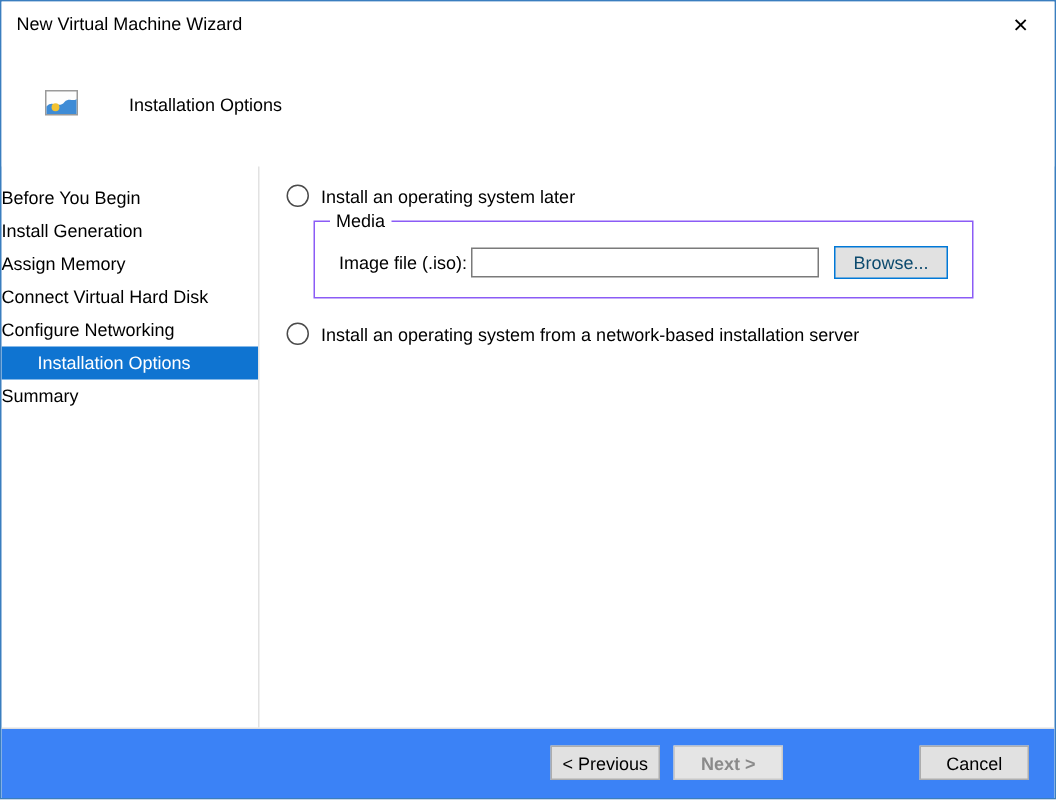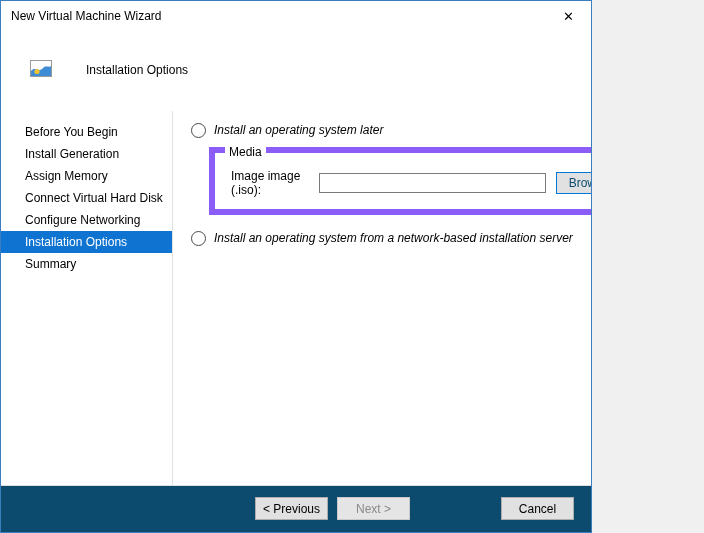--- a/index.html
+++ b/index.html
@@ -1,51 +1,51 @@
 <!DOCTYPE html>
 <html><head>
 <meta charset="utf-8">
 <style>
   html,body{margin:0;padding:0;background:#f0f0f0;}
   .window{
-    position:relative;width:592px;height:533px;box-sizing:border-box;
+    position:relative;width:704px;height:533px;box-sizing:border-box;
     border:1px solid #3a7ebf;background:#ffffff;
     font-family:"Liberation Sans",sans-serif;font-size:12px;color:#000;
     overflow:hidden;
   }
   
   .titlebar{position:absolute;top:0;left:0;right:0;height:30px;background:#fff;display:flex;align-items:center;}
   .titlebar-text{padding-left:10px;font-size:12px;color:#000;}
   .close-btn{margin-left:auto;width:45px;height:30px;display:flex;align-items:center;justify-content:center;font-size:13px;cursor:default;}
   
   .header{position:absolute;top:30px;left:0;right:0;height:80px;background:#fff;}
   .header-icon{position:absolute;left:28px;top:28px;width:24px;height:20px;}
   .header-title{position:absolute;left:85px;top:32px;font-size:12px;color:#000;}
   
   .sidebar{position:absolute;top:110px;left:0;width:172px;bottom:47px;border-right:1px solid #e2e2e2;padding-top:10px;box-sizing:border-box;}
-  .side-item{height:22px;line-height:22px;padding-left:24px;color:#000;white-space:nowrap;overflow:hidden;}
+  .side-item{height:22px;line-height:22px;padding-left:0;color:#000;white-space:nowrap;overflow:hidden;}
   .side-item.selected{background:#0f74d1;color:#fff;padding-left:24px;}
   
   .content{position:absolute;left:190px;top:110px;right:10px;bottom:47px;padding-top:12px;}
   .intro{width:500px;line-height:16px;margin-bottom:16px;}
-  .opt-row{display:flex;align-items:flex-start;gap:8px;margin-bottom:9px;font-style:italic;}
+  .opt-row{display:flex;align-items:flex-end;gap:8px;margin-bottom:9px;}
   .radio{display:inline-block;width:13px;height:13px;border:1px solid #4a4a4a;border-radius:50%;background:#fff;position:relative;flex:none;box-sizing:content-box;}
   .radio.checked::after{content:"";position:absolute;left:3px;top:3px;width:5px;height:5px;border-radius:50%;background:#000;}
-  .groupbox{position:relative;margin:4px 16px 14px 18px;width:440px;border:6px solid #8b5cf6;padding:16px 12px 12px 16px;box-sizing:border-box;}
+  .groupbox{position:relative;margin:4px 16px 14px 18px;width:440px;border:1px solid #8b5cf6;padding:16px 12px 12px 16px;box-sizing:border-box;}
   .groupbox-title{position:absolute;top:-8px;left:10px;background:#fff;padding:0 4px;}
   .media-row{display:flex;align-items:center;}
   .media-label{width:88px;flex:none;}
   .iso-input{width:232px;height:20px;border:1px solid #7a7a7a;box-sizing:border-box;font-family:"Liberation Sans",sans-serif;font-size:12px;padding:0 4px;}
   .browse-btn{margin-left:10px;width:76px;height:22px;background:#e1e1e1;border:1px solid #0078d7;font-family:"Liberation Sans",sans-serif;font-size:12px;color:#0c4a6e;}
   .last-opt{margin-top:16px;}
   
   .footer-sep{position:absolute;left:0;right:0;bottom:46px;height:1px;background:#dfdfdf;}
-  .footer{position:absolute;left:0;right:0;bottom:0;height:46px;background:#0c4a6e;}
+  .footer{position:absolute;left:0;right:0;bottom:0;height:46px;background:#3b82f6;}
   .btn{position:absolute;top:11px;width:73px;height:23px;background:#e1e1e1;border:1px solid #adadad;font-family:"Liberation Sans",sans-serif;font-size:12px;color:#000;}
-  .btn.disabled{color:#8a8a8a;border-color:#c9c9c9;background:#e5e5e5;}
+  .btn.disabled{color:#8a8a8a;border-color:#c9c9c9;background:#e5e5e5;font-weight:bold;}
   .btn-previous{right:263px;}
   .btn-next{right:181px;}
   .btn-finish{right:99px;}
   .btn-cancel{right:17px;}
 </style>
 </head>
 <body>
 
 <div class="window">
 
@@ -79,21 +79,21 @@
 
     <div class="opt-row">
       <span class="radio"></span>
       <span>Install an operating system later</span>
     </div>
 
 
     <div class="groupbox">
       <span class="groupbox-title">Media</span>
       <div class="media-row">
-        <span class="media-label">Image image (.iso):</span>
+        <span class="media-label">Image file (.iso):</span>
         <input class="iso-input" type="text" value="" style="">
         <button class="browse-btn">Browse...</button>
       </div>
     </div>
 
     <div class="opt-row last-opt">
       <span class="radio"></span>
       <span>Install an operating system from a network-based installation server</span>
     </div>
   </div>

